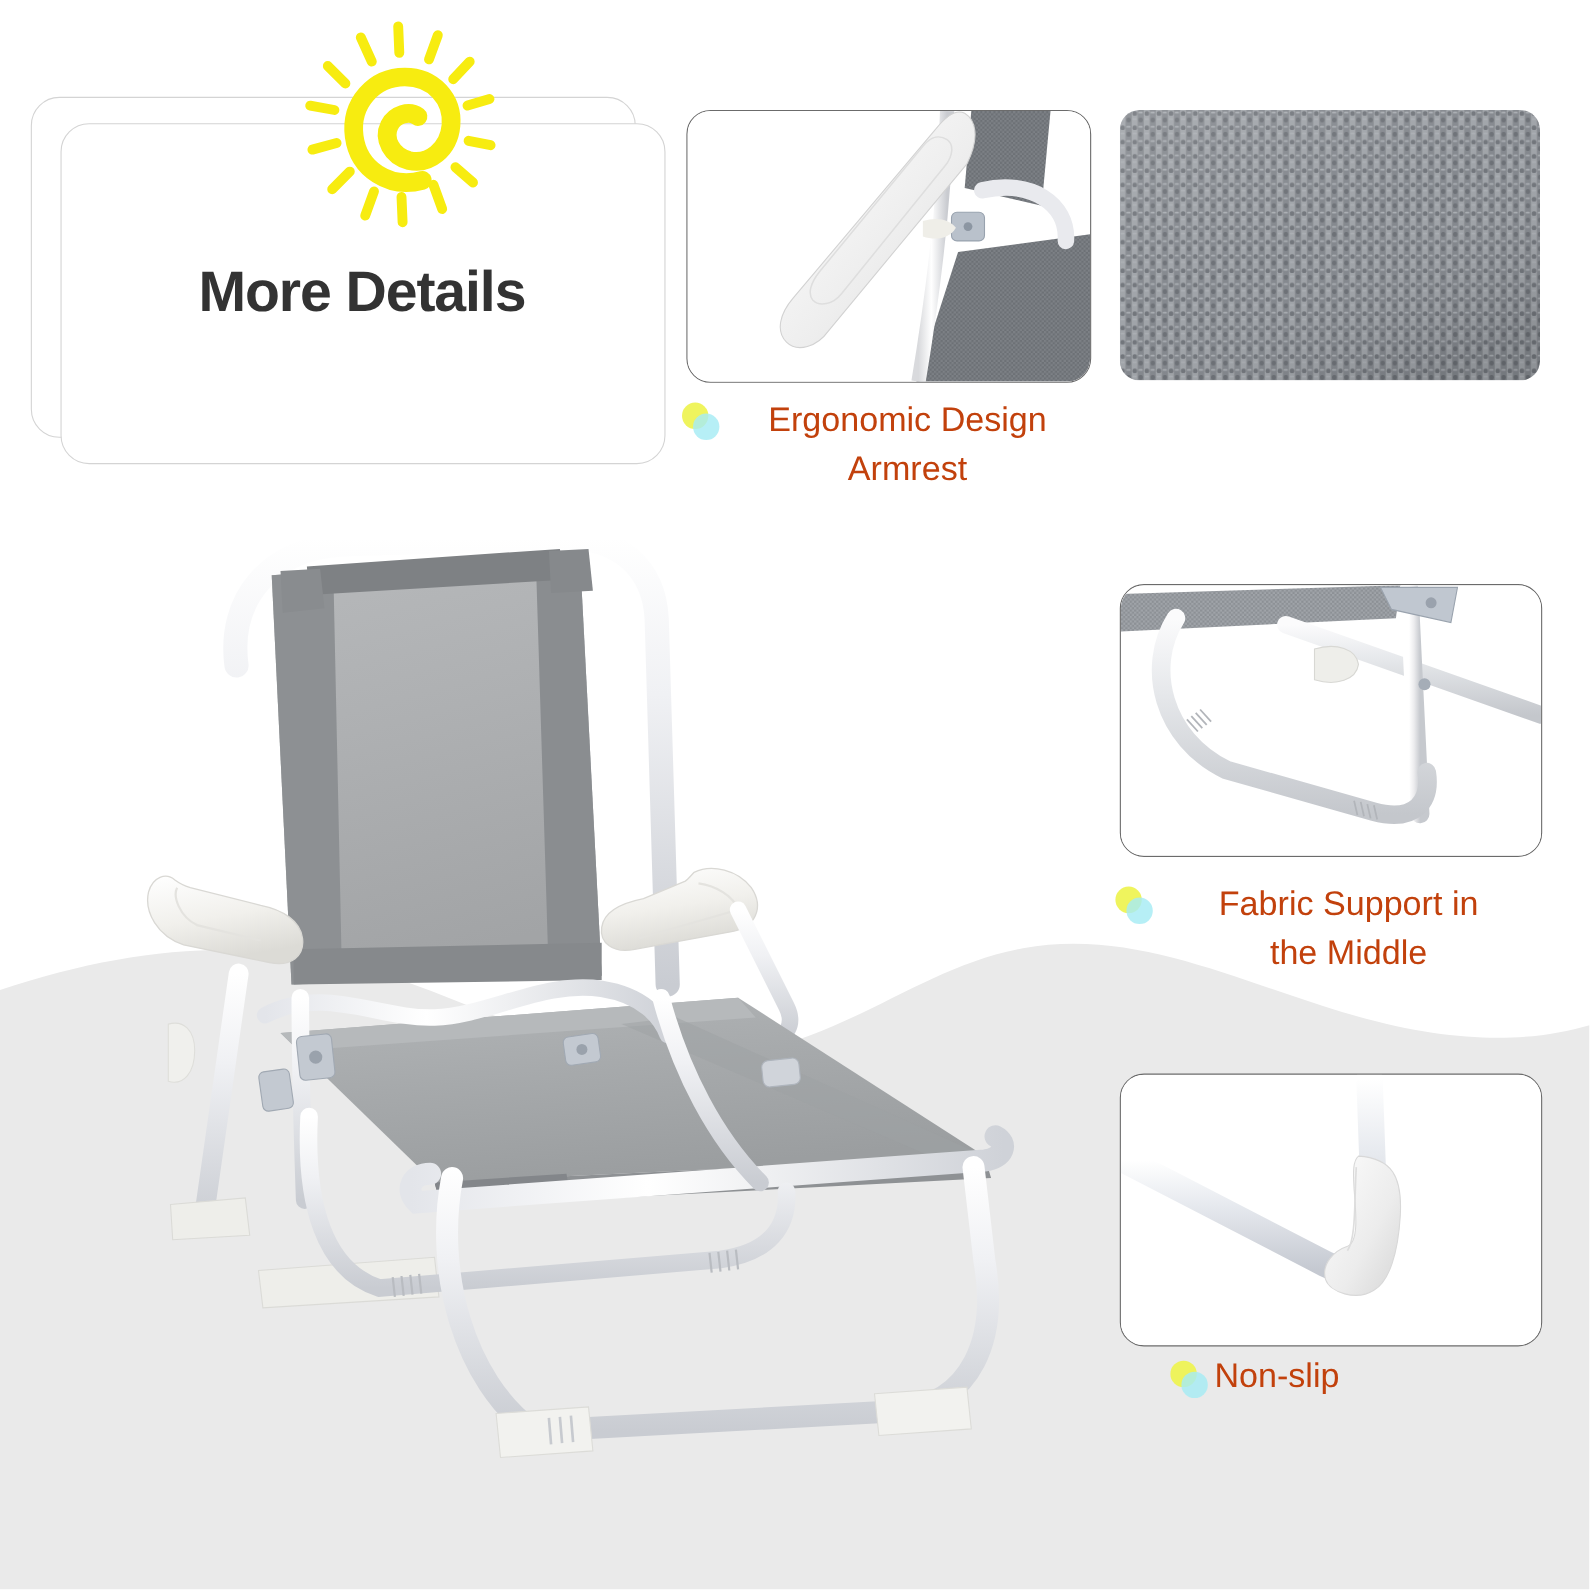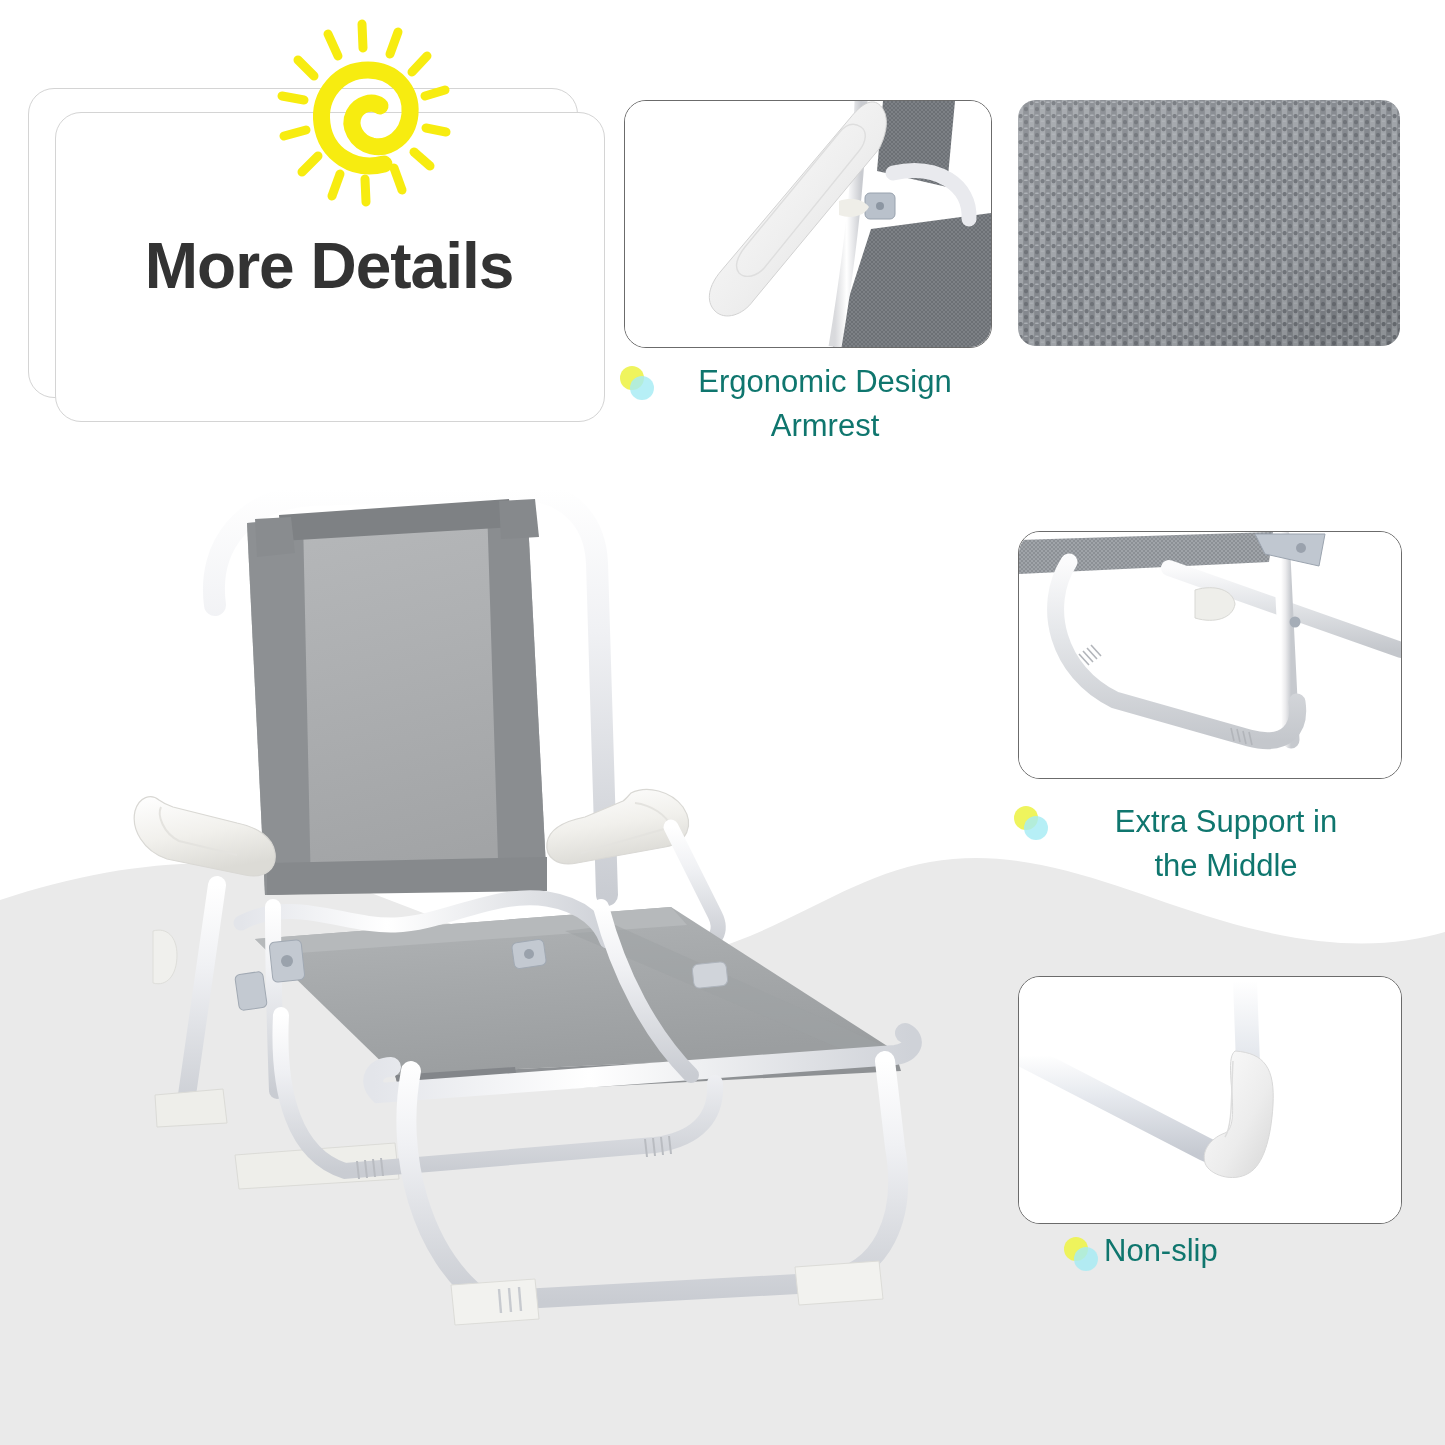--- a/index.html
+++ b/index.html
@@ -20,21 +20,21 @@
     position:absolute; left:28px; top:88px; width:548px; height:308px;
     border:1.2px solid #d4d4d4; border-radius:26px; background:#ffffff; z-index:2;
   }
   .title-card-front {
     position:absolute; left:55px; top:112px; width:548px; height:308px;
     border:1.2px solid #d4d4d4; border-radius:26px; background:#ffffff; z-index:3;
   }
   .title-text {
     position:absolute; left:55px; top:112px; width:548px; height:308px;
     display:flex; align-items:center; justify-content:center;
-    font-size:64px; font-weight:bold; color:#333333; letter-spacing:-1px;
+    font-size:52px; font-weight:bold; color:#333333; letter-spacing:-1px;
     z-index:5; white-space:nowrap;
   }
   .sun-doodle { position:absolute; left:262px; top:14px; width:200px; height:200px; z-index:6; }
 
   
   .panel { position:absolute; z-index:4; }
   .panel-frame {
     position:absolute; left:0; top:0; width:100%; height:100%;
     border:1.3px solid #6b6b6b; border-radius:22px; background:#ffffff;
     overflow:hidden;
@@ -49,21 +49,21 @@
   .bullet { position:relative; width:34px; height:34px; flex:0 0 34px; margin-top:6px; }
   .bullet .c1 {
     position:absolute; left:0; top:0; width:24px; height:24px; border-radius:50%;
     background:#eef34f; opacity:.92;
   }
   .bullet .c2 {
     position:absolute; left:10px; top:10px; width:24px; height:24px; border-radius:50%;
     background:#a6ecf4; opacity:.82;
   }
   .caption-lines {
-    font-size:31px; color:#0f766e; line-height:1.42;
+    font-size:31px; color:#c2410c; line-height:1.42;
     text-align:center; margin-left:6px;
   }
   .caption-lines .l2 { display:block; }
 
   
   #panel-armrest      { left:624px;  top:100px;  width:366px; height:246px; }
   #cap-armrest        { left:620px;  top:360px;  width:376px; }
   #cap-armrest .caption-lines { width:330px; }
 
   #panel-fabric       { left:1018px; top:100px;  width:382px; height:246px; }
@@ -247,21 +247,21 @@
         <path d="M176,58 C196,52 214,58 216,72 C214,86 196,92 176,86 Z" fill="#eeeeea" stroke="#d8d8d4" stroke-width="1"></path>
       </svg>
     </div>
   </div>
   <div class="caption" id="cap-support">
     <span class="bullet">
       <span class="c1"></span>
         <span class="c2"></span>
     </span>
     <span class="caption-lines">
-      <span>Extra Support in</span>
+      <span>Fabric Support in</span>
       <span class="l2">the Middle</span>
     </span>
   </div>
 
   <div class="panel" id="panel-feet">
     <div class="panel-frame">
       <svg class="panel-art" viewBox="0 0 382 246" preserveAspectRatio="none">
         <defs>
           <linearGradient id="tubeF" x1="0" y1="0" x2="0" y2="1">
             <stop offset="0%" stop-color="#ffffff"></stop>

